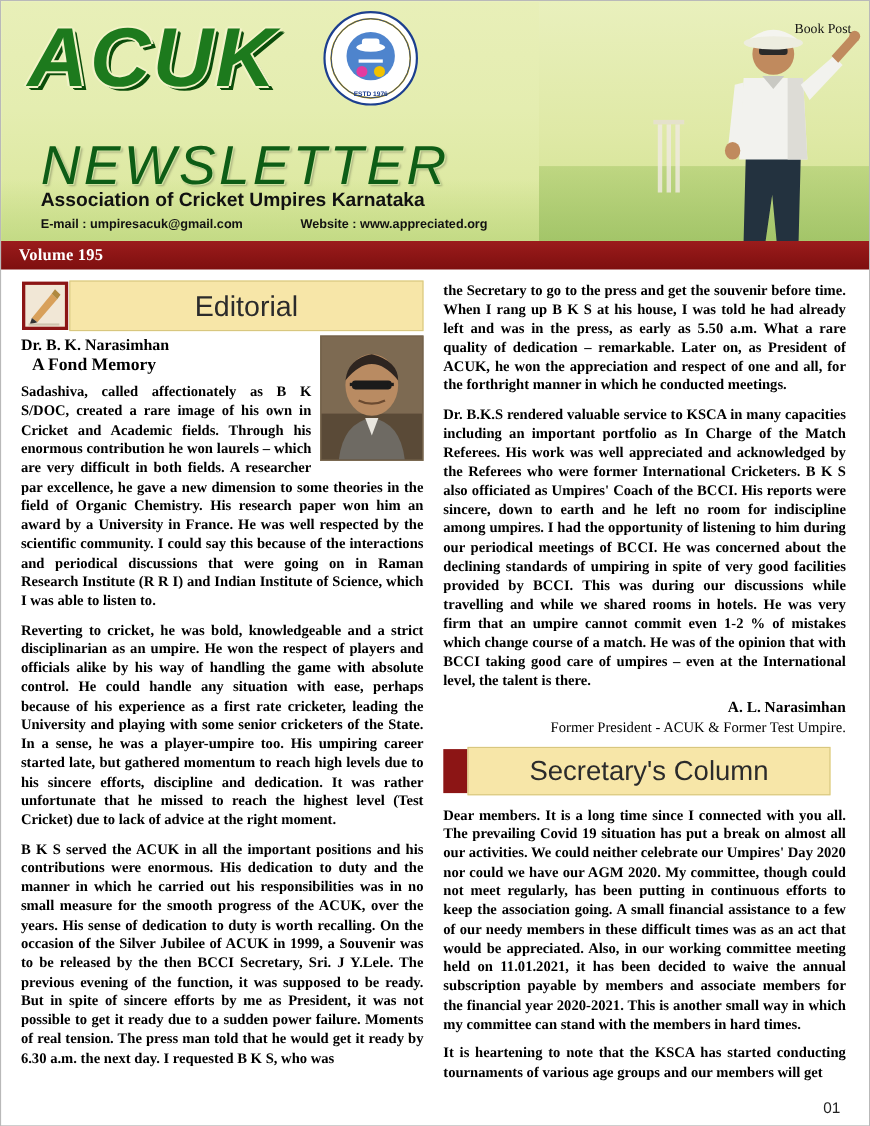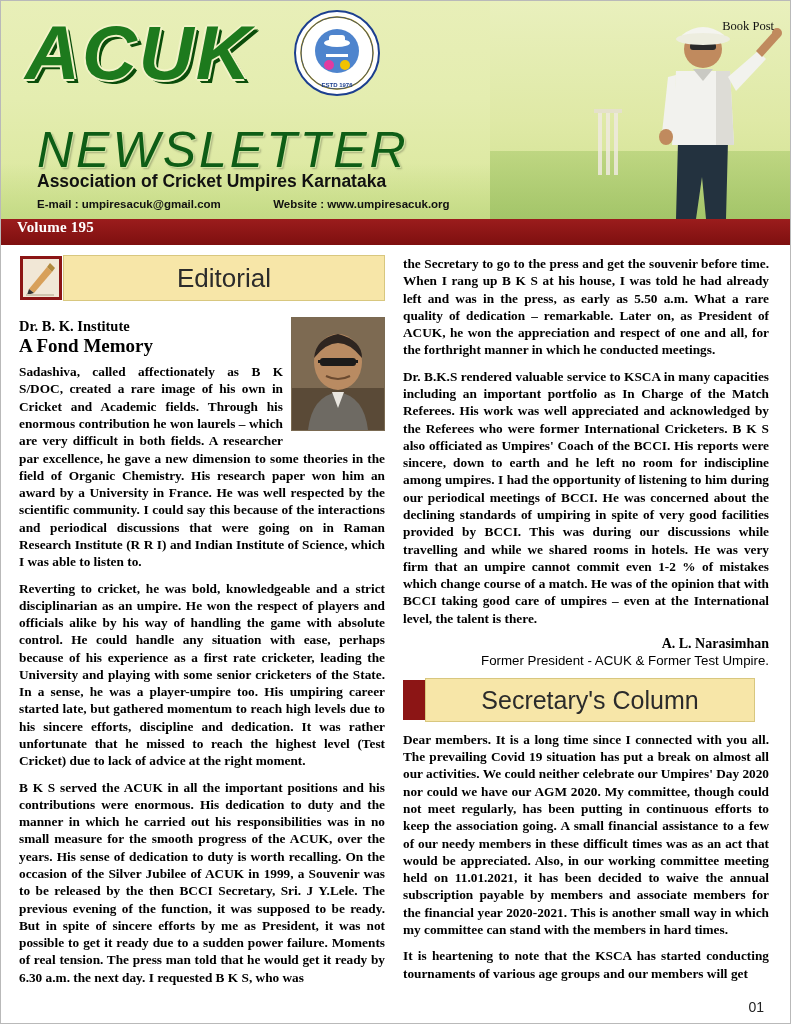--- a/index.html
+++ b/index.html
@@ -123,20 +123,21 @@
 
   
   .volbar {
     height: 26px;
     background: linear-gradient(to bottom, #9b1c1c 0%, #7e0f0f 100%);
     color: #ffffff;
     font-family: "Liberation Serif", serif;
     font-weight: bold;
     font-size: 15px;
     display: flex;
+    align-items: center;
     justify-content: space-between;
     padding: 0 14px 0 16px;
     box-sizing: border-box;
     letter-spacing: 0.2px;
   }
 
   
   .content {
     position: relative;
     padding: 10px 18px 0 18px;
@@ -150,21 +151,21 @@
   }
   .col {
     width: 366px;
     position: relative;
   }
 
   
   .section-banner {
     position: relative;
     height: 46px;
-    margin-bottom: 16px;
+    margin-bottom: 4px;
   }
   .banner-bg {
     position: absolute;
     left: 44px;
     right: 0;
     top: 0;
     height: 46px;
     background: #f7e6a8;
     border: 1px solid #d8c77f;
     box-sizing: border-box;
@@ -220,22 +221,22 @@
   .hdr-name {
     font-family: "Liberation Serif", serif;
     font-weight: bold;
     font-size: 14.5px;
     margin: 2px 0 0 0;
     line-height: 1.25;
   }
   .hdr-sub {
     font-family: "Liberation Serif", serif;
     font-weight: bold;
-    font-size: 19px;
-    margin: 0 0 6px 0;
+    font-size: 16px;
+    margin: 0 0 6px 10px;
   }
 
   p.body {
     font-size: 13.3px;
     line-height: 1.30;
     text-align: justify;
     margin: 0 0 9px 0;
     font-family: "Liberation Serif", serif;
     font-weight: bold;
   }
@@ -254,21 +255,21 @@
 
   .sign-name {
     text-align: right;
     font-family: "Liberation Serif", serif;
     font-weight: bold;
     font-size: 14px;
     margin: 8px 0 0 0;
   }
   .sign-role {
     text-align: right;
-    font-family: Liberation Sans, sans-serif;
+    font-family: Liberation Serif, serif;
     font-size: 13.3px;
     margin: 1px 0 0 0;
   }
 
   .page-number {
     position: absolute;
     right: 26px;
     bottom: 8px;
     font-family: "Liberation Sans", sans-serif;
     font-size: 14px;
@@ -348,21 +349,21 @@
     </svg>
 
     <div class="book-post">Book Post</div>
     <div class="newsletter-title">NEWSLETTER</div>
     <div class="assoc-line">Association of Cricket Umpires Karnataka</div>
     <div class="contact-line">
       <span>E-mail :</span>
       <span>umpiresacuk@gmail.com</span>
       <span class="gap"></span>
       <span>Website :</span>
-      <span>www.umpiresacuk.org</span>
+      <span>www.appreciated.org</span>
     </div>
   </div>
 
   <div class="volbar">
     <span>Volume 195</span>
   </div>
 
   <div class="content">
     <div class="cols">
 
@@ -389,21 +390,21 @@
             <path d="M22 40 Q46 10 70 40 Q70 22 46 16 Q24 20 22 40 Z" fill="#2e2520"></path>
             <rect x="28" y="40" width="36" height="8" rx="3" fill="#1b1b1b"></rect>
             <rect x="26" y="42" width="6" height="3" fill="#1b1b1b"></rect>
             <rect x="60" y="42" width="6" height="3" fill="#1b1b1b"></rect>
             <path d="M34 58 Q46 64 58 58" stroke="#6b4a30" stroke-width="2" fill="none"></path>
             <path d="M16 112 Q20 78 46 74 Q72 78 76 112 Z" fill="#6e6a63"></path>
             <path d="M40 74 L46 90 L52 74 Z" fill="#e9e6df"></path>
           </svg>
         </div>
 
-        <div class="hdr-name">Dr. B. K. Institute</div>
+        <div class="hdr-name">Dr. B. K. Narasimhan</div>
         <div class="hdr-sub">A Fond Memory</div>
 
         <p class="body">Sadashiva, called affectionately as B K S/DOC, created a rare image of his own in Cricket and Academic fields.  Through his enormous contribution he won laurels – which are very difficult in both fields.  A researcher par excellence, he gave a new dimension to some theories in the field of Organic Chemistry.  His research paper won him an award by a University in France.  He was well respected by the scientific community.  I could say this because of the interactions and periodical discussions that were going on in Raman Research Institute (R R I) and Indian Institute of Science, which I was able to listen to.</p>
         <p class="body">Reverting to cricket, he was bold, knowledgeable and a strict disciplinarian as an umpire.  He won the respect of players and officials alike by his way of handling the game with absolute control.  He could handle any situation with ease, perhaps because of his experience as a first rate cricketer, leading the University and playing with some senior cricketers of the State.  In a sense, he was a player-umpire too.  His umpiring career started late, but gathered momentum to reach high levels due to his sincere efforts, discipline and dedication.  It was rather unfortunate that he missed to reach the highest level (Test Cricket) due to lack of advice at the right moment.</p>
         <p class="body">B K S served the ACUK in all the important positions and his contributions were enormous.  His dedication to duty and the manner in which he carried out his responsibilities was in no small measure for the smooth progress of the ACUK, over the years.  His sense of dedication to duty is worth recalling.  On the occasion of the Silver Jubilee of ACUK in 1999, a Souvenir was to be released by the then BCCI Secretary, Sri. J Y.Lele.  The previous evening of the function, it was supposed to be ready.  But in spite of sincere efforts by me as President, it was not possible to get it ready due to a sudden power failure.  Moments of real tension.  The press man told that he would get it ready by 6.30 a.m. the next day.  I requested B K S, who was</p>
       </div>
 
       <div class="col">
         <p class="body">the Secretary to go to the press and get the souvenir before time.  When I rang up B K S at his house, I was told he had already left and was in the press, as early as 5.50 a.m.  What a rare quality of dedication – remarkable.  Later on, as President of ACUK, he won the appreciation and respect of one and all, for the forthright manner in which he conducted meetings.</p>
         <p class="body">Dr.  B.K.S rendered valuable service to KSCA in many capacities including an important portfolio as In Charge of the Match Referees.    His work was well appreciated and acknowledged by the Referees who were former International Cricketers.   B K S also officiated as Umpires' Coach of the BCCI.  His reports were sincere, down to earth and he left no room for indiscipline among umpires.  I had the opportunity of listening to him during our periodical meetings of BCCI.  He was concerned about the declining standards of umpiring in spite of very good facilities provided by BCCI.  This was during our discussions while travelling and while we shared rooms in hotels.  He was very firm that an umpire cannot commit even 1-2 % of mistakes which change course of a match.  He was of the opinion that with BCCI taking good care of umpires – even at the International level, the talent is there.</p>

